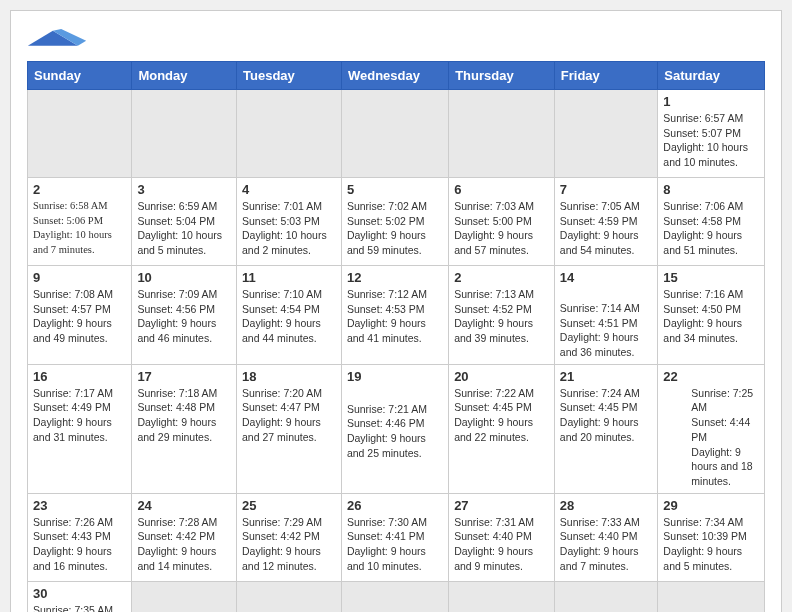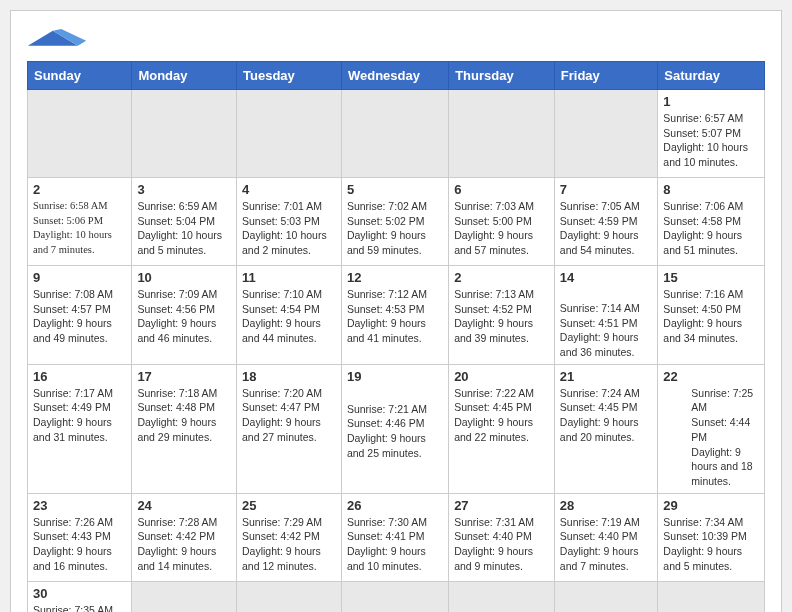--- a/index.html
+++ b/index.html
@@ -303,21 +303,21 @@
 Daylight: 9 hours and 10 minutes.</div>
           </td>
           <td>
             <span class="day-number">27</span>
             <div class="day-info" style="white-space: pre-line;">Sunrise: 7:31 AM
 Sunset: 4:40 PM
 Daylight: 9 hours and 9 minutes.</div>
           </td>
           <td>
             <span class="day-number">28</span>
-            <div class="day-info" style="white-space: pre-line;">Sunrise: 7:19 AM
+            <div class="day-info" style="white-space: pre-line;">Sunrise: 7:33 AM
 Sunset: 4:40 PM
 Daylight: 9 hours and 7 minutes.</div>
           </td>
           <td>
             <span class="day-number">29</span>
             <div class="day-info" style="white-space: pre-line;">Sunrise: 7:34 AM
 Sunset: 10:39 PM
 Daylight: 9 hours and 5 minutes.</div>
           </td>
         </tr>

